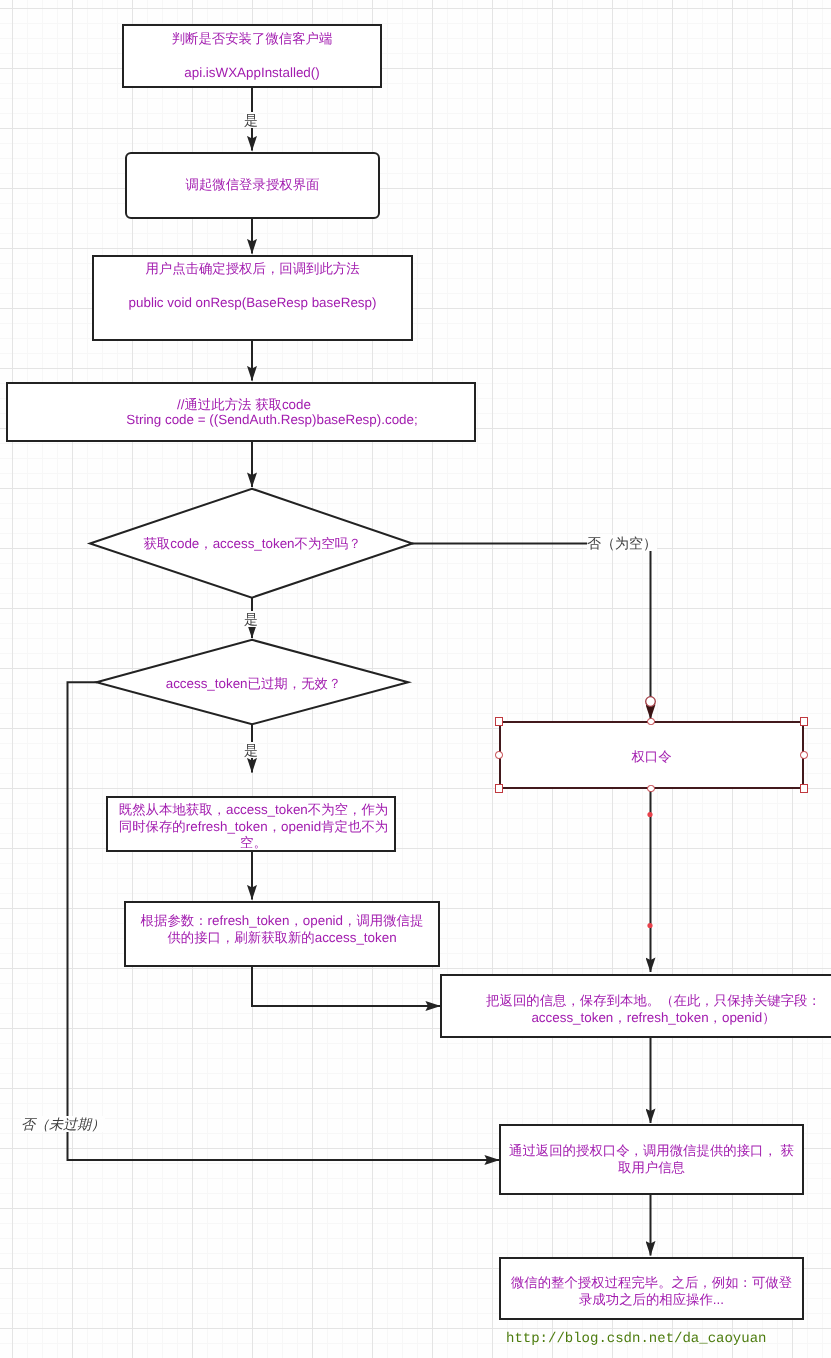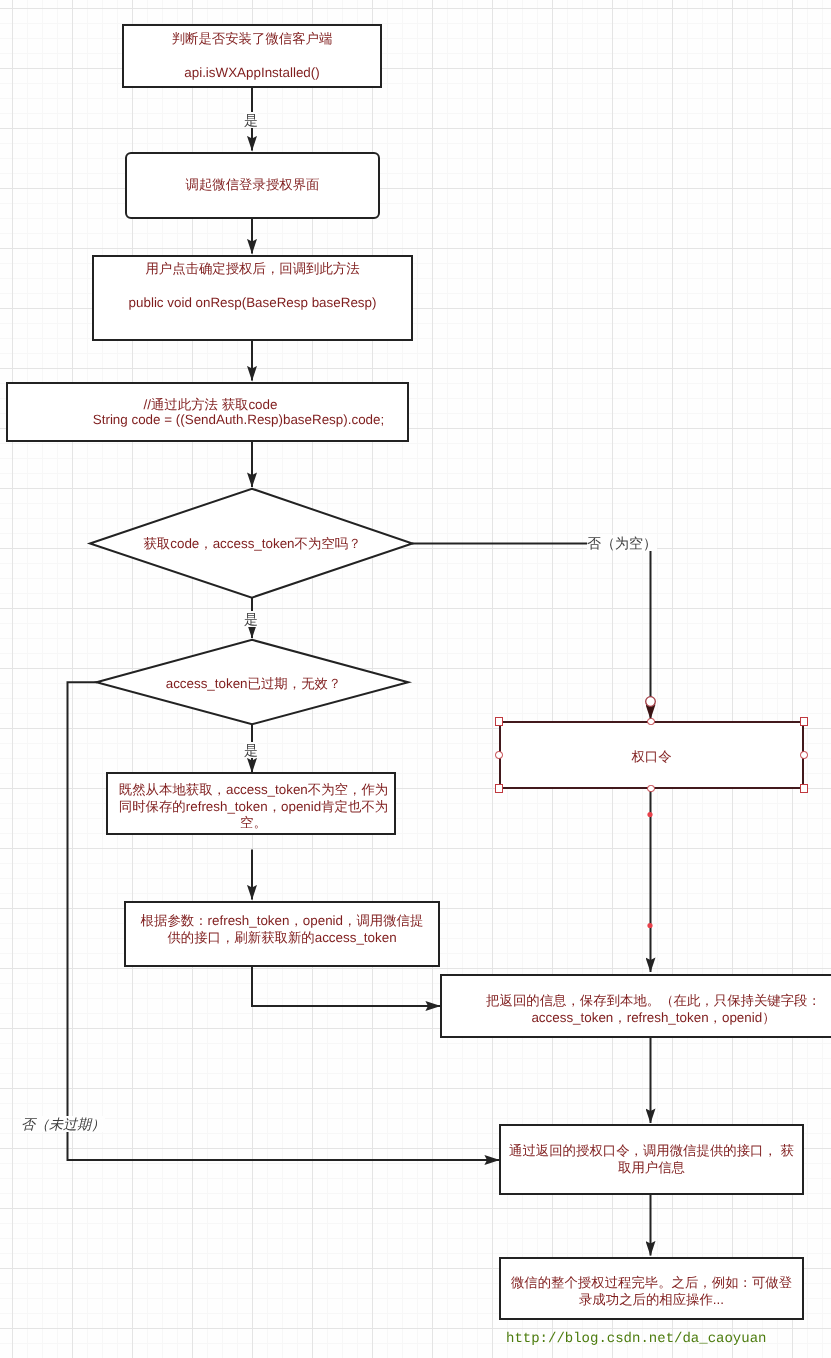--- a/index.html
+++ b/index.html
@@ -15,21 +15,21 @@
     background-image:
       linear-gradient(to right, #e4e4e4 1px, transparent 1px),
       linear-gradient(to bottom, #e4e4e4 1px, transparent 1px),
       linear-gradient(to right, #f7f7f7 1px, transparent 1px),
       linear-gradient(to bottom, #f7f7f7 1px, transparent 1px);
     background-size: 60px 60px, 60px 60px, 15px 15px, 15px 15px;
     background-position: 12px 8px, 12px 8px, 12px 8px, 12px 8px;
   }
   svg.layer{position:absolute;left:0;top:0;width:831px;height:1358px;overflow:visible;}
   .node{position:absolute;box-sizing:border-box;display:flex;align-items:center;justify-content:center;}
-  .node .txt{width:100%;will-change:transform;text-align:center;color:#7f1d1d;font-size:13.4px;line-height:16.5px;
+  .node .txt{width:100%;will-change:transform;text-align:center;color:#a21caf;font-size:13.4px;line-height:16.5px;
              padding:0 4px;box-sizing:border-box;white-space:nowrap;}
   .node .ln{white-space:pre;}
   .node.twopara .txt{line-height:34.2px;}
   #n4txt .ln:first-child{transform:translate(-28px,1.5px);}
   #n4txt .ln:last-child{transform:translateY(-1.5px);}
   .rect{border:2px solid #222222;background:#fff;}
   .rect.sel{border-color:#42191c;background:#fff;}
   .label{position:absolute;font-size:14px;will-change:transform;color:#3e3e3e;white-space:nowrap;
          line-height:16px;background:#fefefe;padding:0;}
   .watermark{position:absolute;will-change:transform;font-family:Liberation Mono, monospace;
@@ -92,40 +92,40 @@
       </div>
   </div>
 
   <div class="node rect twopara" style="left:92px;top:255px;width:321px;height:86px;">
     <div class="txt" style="transform:translateY(-12px);">
         <div class="ln">用户点击确定授权后，回调到此方法</div>
         <div class="ln">public void onResp(BaseResp baseResp)</div>
       </div>
   </div>
 
-  <div class="node rect" style="left:6px;top:382px;width:403px;height:60px;">
+  <div class="node rect" style="left:6px;top:382px;width:470px;height:60px;">
     <div class="txt" id="n4txt" style="line-height:17.6px;transform:translate(31px,0px);">
         <div class="ln">//通过此方法 获取code</div>
         <div class="ln">String code = ((SendAuth.Resp)baseResp).code;</div>
       </div>
   </div>
 
   <div class="node" style="left:92px;top:488px;width:313px;height:109px;">
     <div class="txt" style="transform:translate(4px,1.5px);">
         <div class="ln">获取code，access_token不为空吗？</div>
       </div>
   </div>
 
   <div class="node" style="left:100px;top:640px;width:307px;height:85px;">
     <div class="txt" style="transform:translateY(1.5px);">
         <div class="ln">access_token已过期，无效？</div>
       </div>
   </div>
 
-  <div class="node rect" style="left:106px;top:772px;width:290px;height:63px;">
+  <div class="node rect" style="left:106px;top:796px;width:290px;height:56px;">
     <div class="txt" style="transform:translate(2.5px,3px);">
         <div class="ln">既然从本地获取，access_token不为空，作为</div>
         <div class="ln">同时保存的refresh_token，openid肯定也不为</div>
         <div class="ln">空。</div>
       </div>
   </div>
 
   <div class="node rect" style="left:96px;top:901px;width:316px;height:66px;margin-left:28px;">
     <div class="txt" style="transform:translateY(-5px);">
         <div class="ln">根据参数：refresh_token，openid，调用微信提</div>

